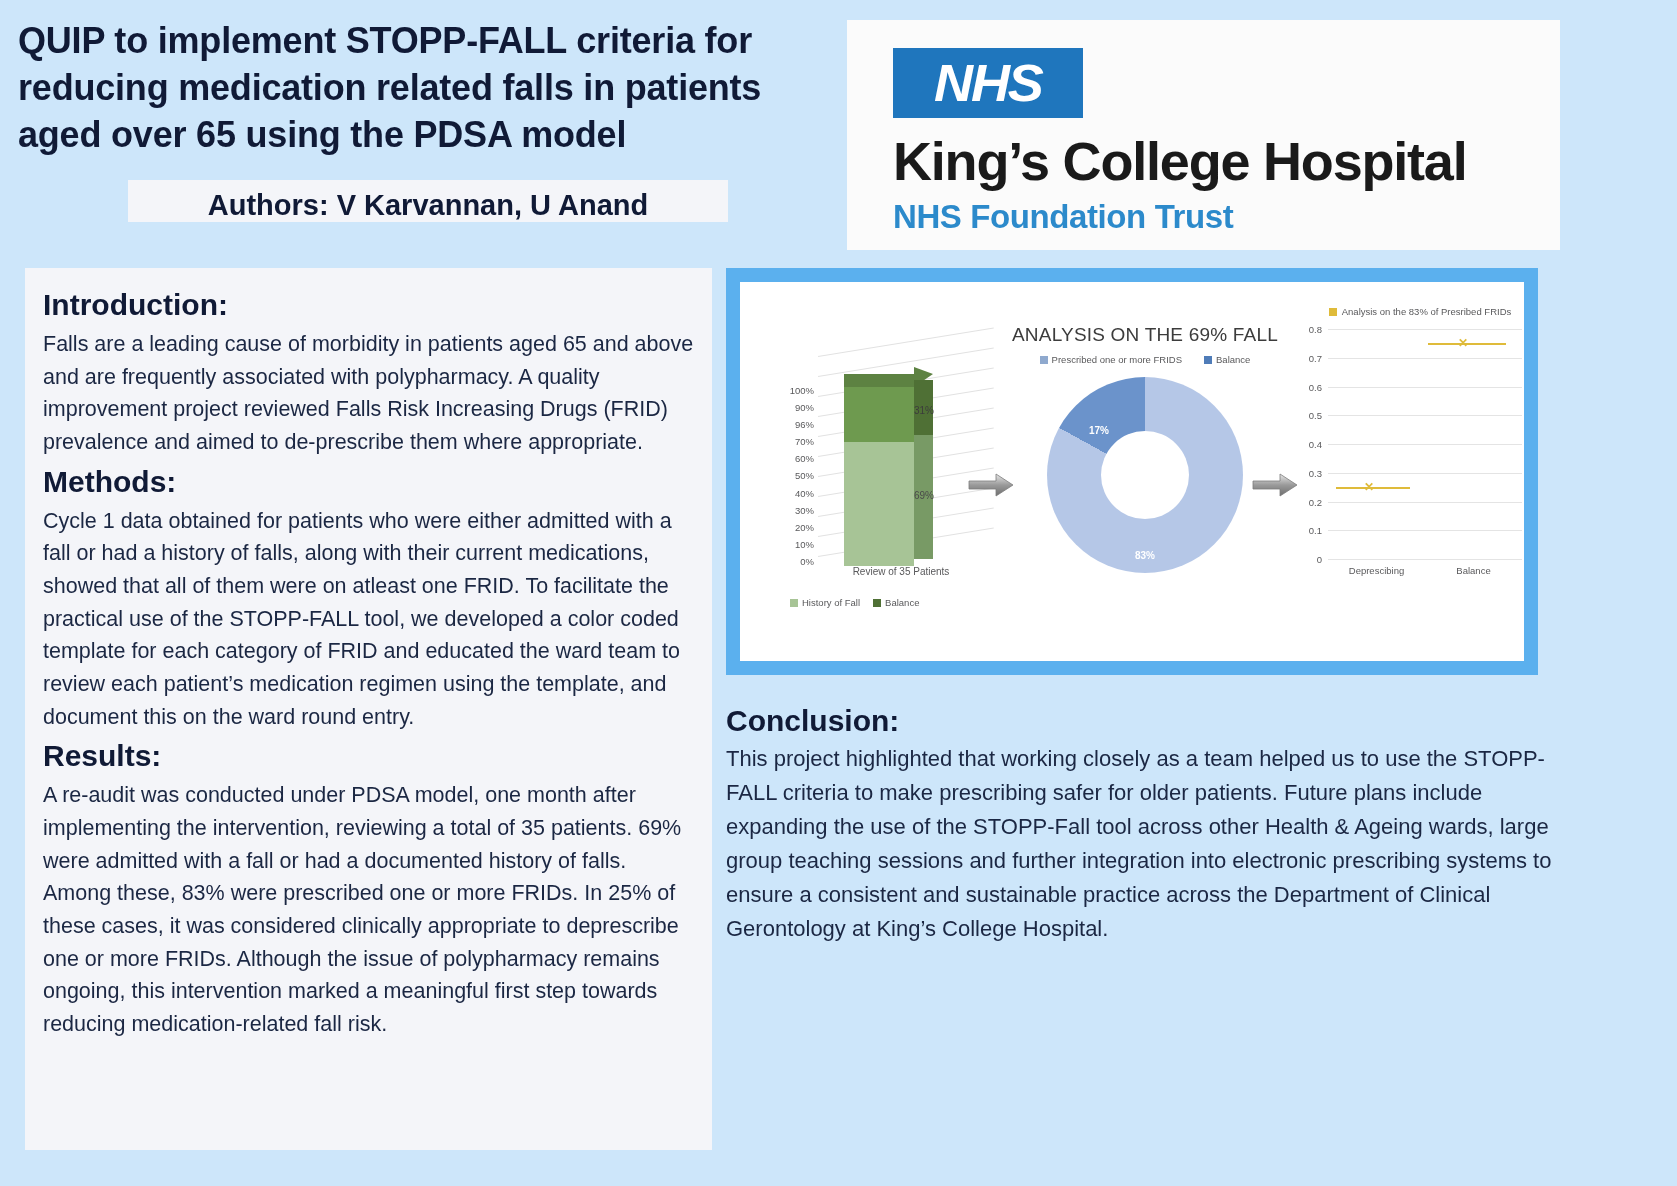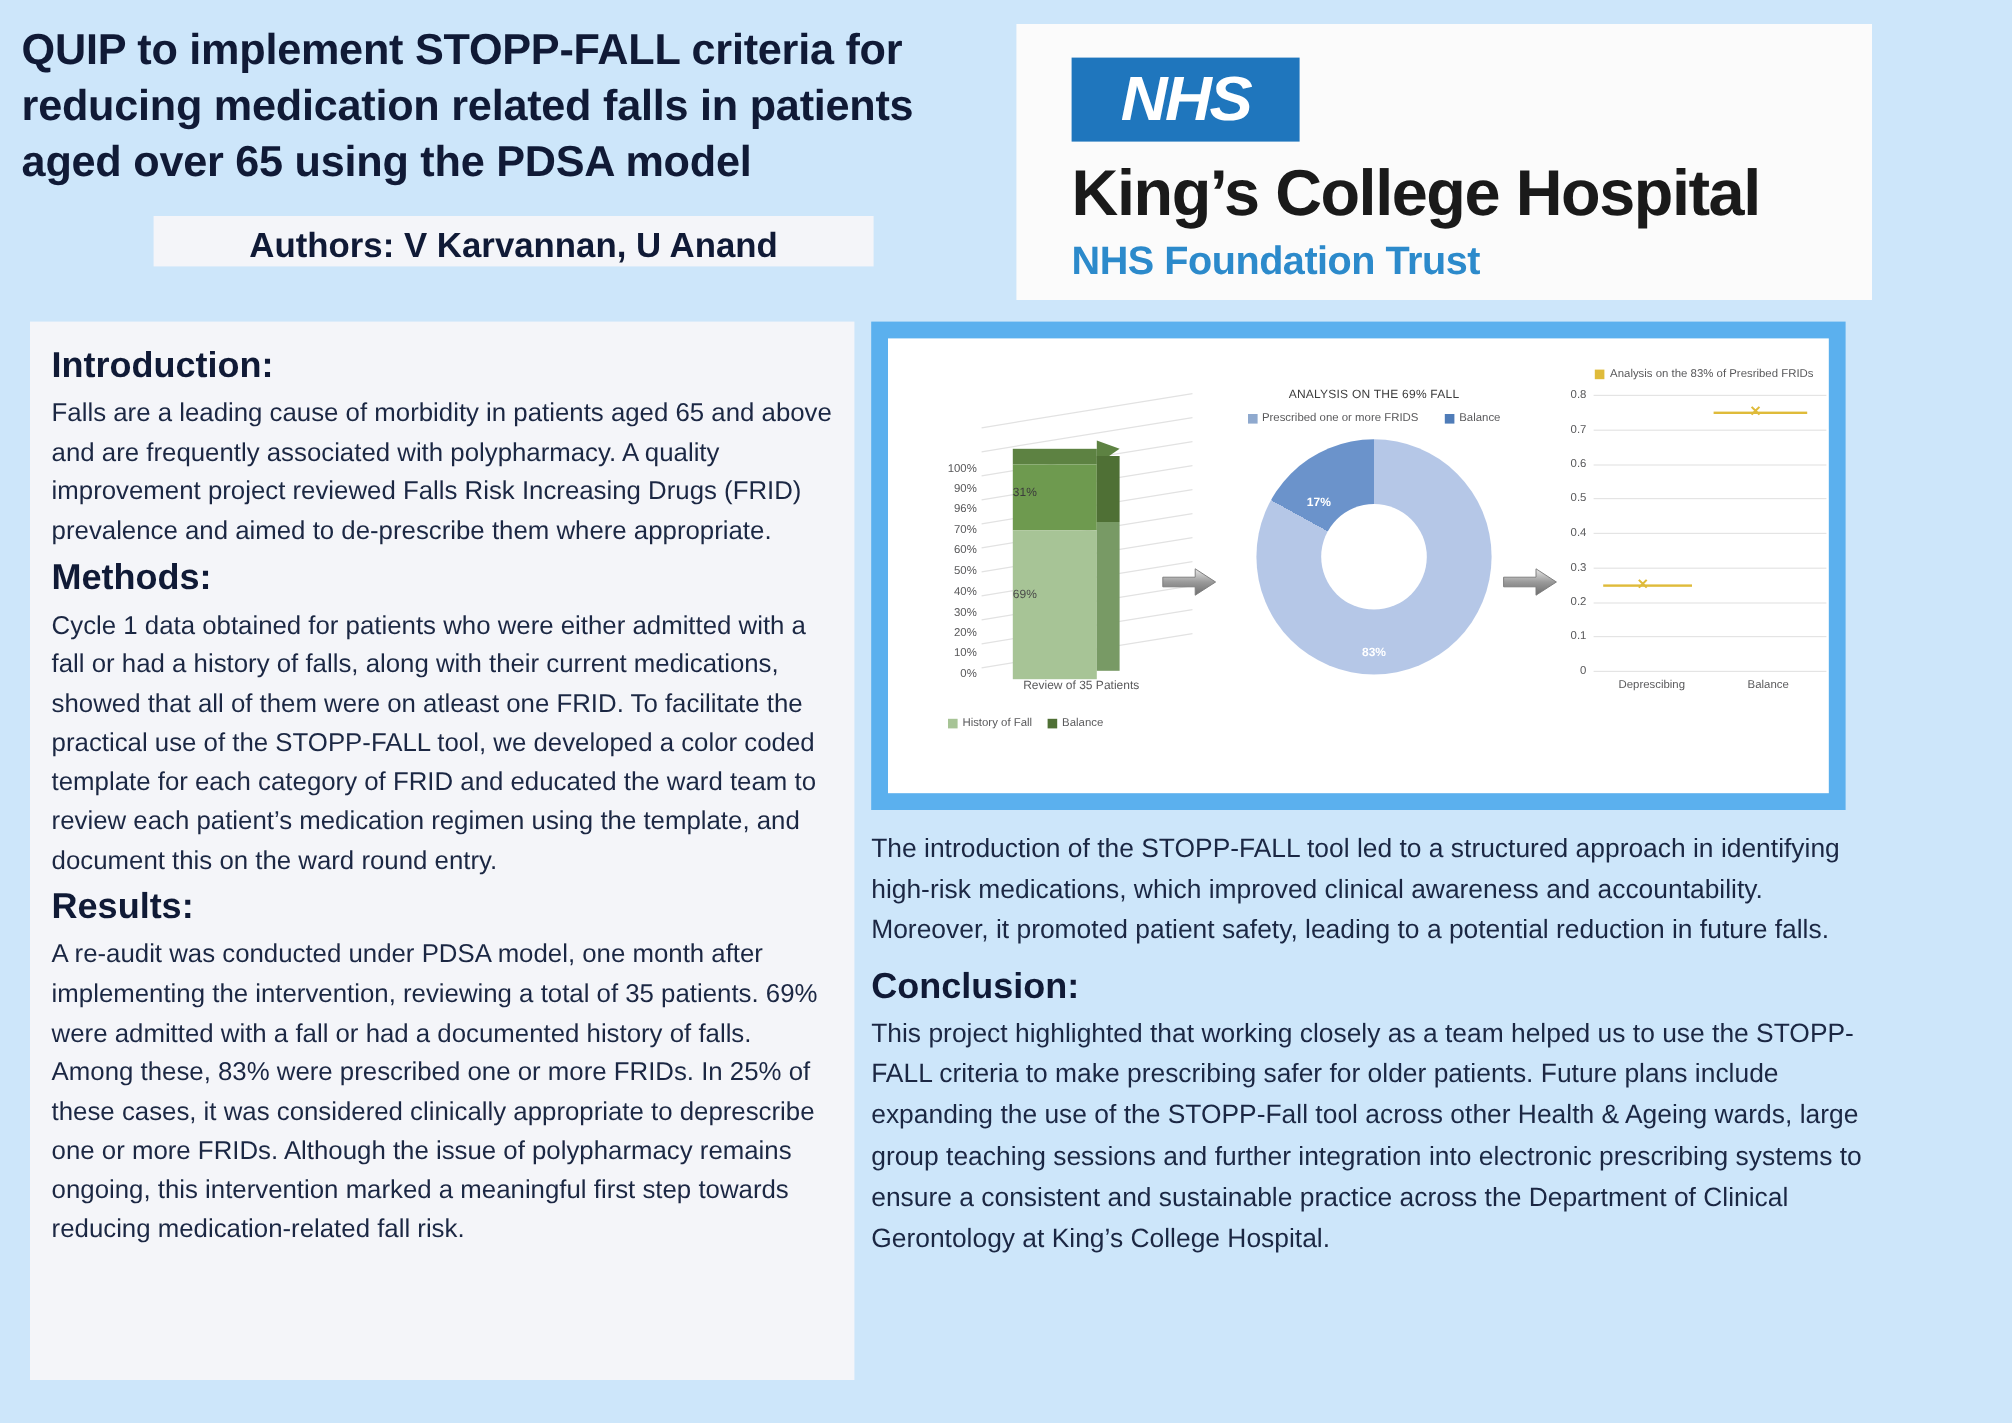--- a/index.html
+++ b/index.html
@@ -113,37 +113,37 @@
   .bar-front-top{position:absolute;left:0;top:13px;width:70px;height:55px;background:#6E9A4F;}
   .bar-side-bot{position:absolute;left:70px;top:61px;width:19px;height:124px;background:#789A65;}
   .bar-side-top{position:absolute;left:70px;top:6px;width:19px;height:55px;background:#4F7035;}
   .bar-top-face{
     position:absolute;left:0;top:0px;width:70px;height:13px;background:#5D8242;
   }
   .bar-top-face:after{
     content:"";position:absolute;left:70px;top:-7px;width:0;height:0;
     border-left:19px solid #5D8242;border-top:7px solid transparent;border-bottom:13px solid transparent;
   }
-  .bar-val{position:absolute;width:90px;text-align:left;font-size:10px;color:#4A4A4A;}
+  .bar-val{position:absolute;width:90px;text-align:right;font-size:10px;color:#4A4A4A;}
   .bar-val.top{top:31px;color:#3C3C3C;}
   .bar-val.bot{top:116px;color:#4A4A4A;}
   .bar-xlabel{
     position:absolute;left:58px;top:262px;width:190px;text-align:center;
     font-size:10px;color:#59595B;
   }
   .bar-legend{
     position:absolute;left:42px;top:293px;width:210px;
     font-size:9.5px;color:#59595B;display:flex;gap:13px;
   }
   .bar-legend span{display:flex;align-items:center;gap:4px;}
   .sw{width:8px;height:8px;display:inline-block;}
   
   .donut-wrap{position:absolute;left:270px;top:42px;width:270px;height:300px;}
   .donut-title{
-    font-size:10px;color:#3C3C3C;font-weight:400;text-align:center;letter-spacing:.2px;
+    font-size:19px;color:#3C3C3C;font-weight:400;text-align:center;letter-spacing:.2px;
   }
   .donut-legend{
     margin-top:8px;display:flex;justify-content:center;gap:22px;
     font-size:9.5px;color:#59595B;
   }
   .donut-legend span{display:flex;align-items:center;gap:4px;}
   .donut{
     position:relative;margin:12px auto 0 auto;width:196px;height:196px;border-radius:50%;
     background:conic-gradient(#B5C7E7 0deg 298.8deg, #6B93CB 298.8deg 360deg);
   }
@@ -339,16 +339,15 @@
           <div>Deprescibing</div>
           <div>Balance</div>
         </div>
       </div>
     </div>
 
   </div>
 </div>
 
 <div class="right-col">
-  <p>The introduction of the STOPP-FALL tool led to a structured approach in identifying high-risk medications, which improved clinical awareness and accountability. Moreover, it promoted patient safety, leading to a potential reduction in future falls.</p>
   <h2>Conclusion:</h2>
   <p>This project highlighted that working closely as a team helped us to use the STOPP-FALL criteria to make prescribing safer for older patients. Future plans include expanding the use of the STOPP-Fall tool across other Health &amp; Ageing wards, large group teaching sessions and further integration into electronic prescribing systems to ensure a consistent and sustainable practice across the Department of Clinical Gerontology at King’s College Hospital.</p>
 </div>
 
 </body></html>

